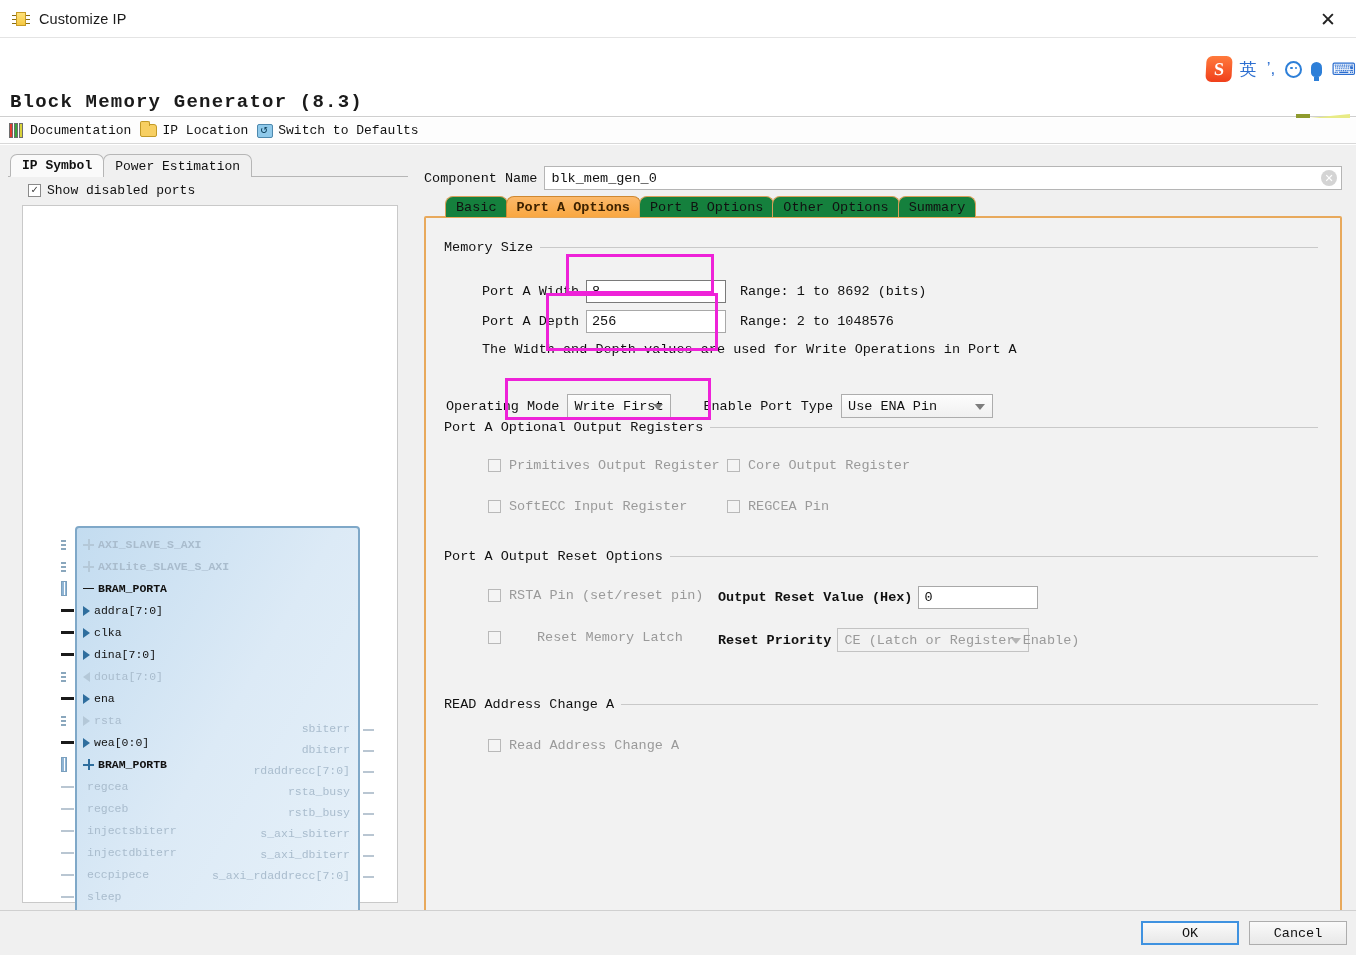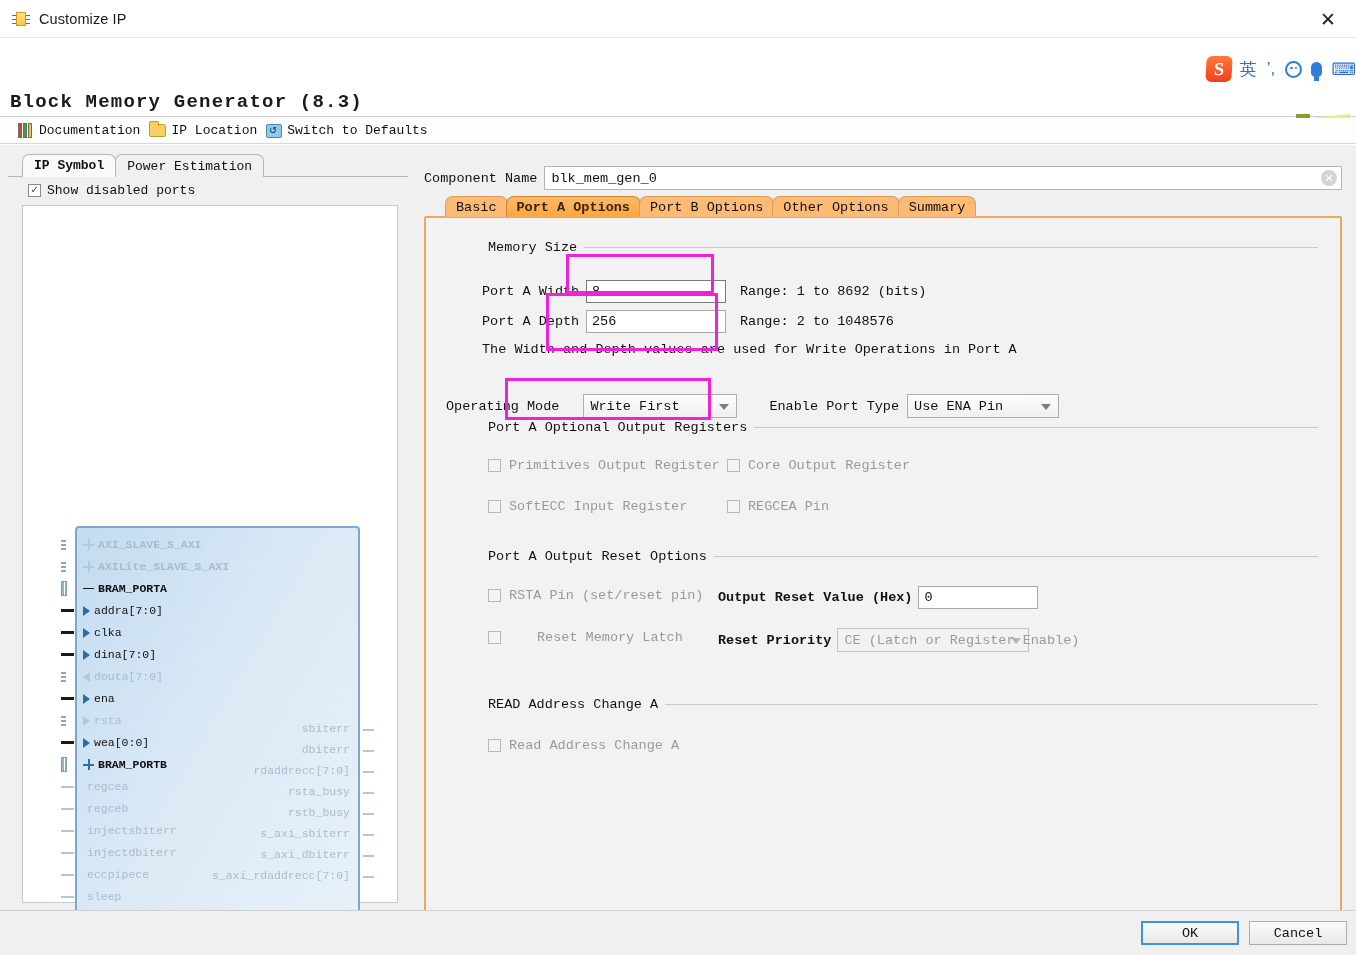--- a/index.html
+++ b/index.html
@@ -84,21 +84,20 @@
   }
   #imeshape{
     position:absolute; right:6px; top:72px; width:132px; height:36px; pointer-events:none;
   }
 
   
   #toolbar{
     position:absolute; left:0; top:118px; width:1356px; height:26px;
     background:#fdfdfd; display:flex; align-items:center; gap:0px;
     border-bottom:1px solid #d8d8d8;
-    padding-left:9px;
   }
   .tlink{
     display:flex; align-items:center; gap:5px; margin-left:9px;
     font-size:13px; color:#111; white-space:nowrap;
   }
   .ic-books{ width:16px;height:15px; position:relative; }
   .ic-books i{ position:absolute; top:0; width:4px; height:15px; border:1px solid #6d6d6d; }
   .ic-books i:nth-child(1){ left:0; background:#e03b2f; }
   .ic-books i:nth-child(2){ left:5px; background:#3aa33a; }
   .ic-books i:nth-child(3){ left:10px; background:#d9d23a; }
@@ -117,21 +116,21 @@
 
   
   #body{
     position:absolute; left:0; top:145px; width:1356px; height:765px; background:#f0f0f0;
   }
 
   
   #leftpane{
     position:absolute; left:8px; top:8px; width:400px; height:752px;
   }
-  #lefttabs{ position:absolute; left:14px; top:0px; height:24px; display:flex; align-items:flex-end; }
+  #lefttabs{ position:absolute; left:2px; top:0px; height:24px; display:flex; align-items:flex-end; }
   .ltab{
     height:23px; padding:0 11px; display:flex; align-items:center;
     font-size:13px; color:#111; background:#f0f0f0;
     border:1px solid #b6b6b6; border-bottom:none;
     border-radius:7px 7px 0 0; margin-right:-1px;
   }
   .ltab.active{ background:#fafafa; font-weight:bold; border-bottom:1px solid #fafafa; }
   #lefttabline{ position:absolute; left:0; top:23px; width:400px; border-top:1px solid #b6b6b6; }
 
   #showports{
@@ -212,39 +211,39 @@
     position:absolute; right:5px; top:4px; width:16px;height:16px;border-radius:50%;
     background:#d4d4d4; color:#fff; display:flex;align-items:center;justify-content:center;
     font-size:11px; font-family:"Liberation Sans", sans-serif;
   }
 
   #tabs{
     position:absolute; left:27px; top:50px; height:22px; display:flex; align-items:flex-end; z-index:3;
   }
   .rtab{
     height:21px; padding:0 10px; display:flex; align-items:center;
-    font-size:13.5px; color:#111; background:#fdba74;
+    font-size:13.5px; color:#111; background:#15803d;
     border:1px solid #d9a05a; border-bottom:none;
     border-radius:8px 8px 0 0; margin-right:-2px; white-space:nowrap;
   }
   .rtab.active{
     background:linear-gradient(#fcb96a,#f9a741); font-weight:bold; color:#3d2200;
     border-color:#cf8830;
   }
 
   #tabpanel{
     position:absolute; left:6px; top:71px; width:918px; height:832px;
     background:#f2f2f2; border:2px solid #e8a95c; border-radius:2px;
   }
 
   .sect{
     position:absolute; left:18px; font-size:13.5px; color:#111;
     display:flex; align-items:center; width:874px;
   }
-  .sect .stxt{ white-space:nowrap; padding-right:7px;margin-left:44px; }
+  .sect .stxt{ white-space:nowrap; padding-right:7px; }
   .sect .sline{ flex:1; border-top:1px solid #c9c9c9; }
 
   .frow{ position:absolute; display:flex; align-items:center; font-size:13.5px; color:#111; }
   .flbl{ white-space:nowrap; }
   .ftext{
     border:1px solid #a8a8a8; background:#ffffff; height:23px;
     font-family:"Liberation Mono", monospace; font-size:13.5px; color:#111;
     padding:0 5px;
   }
   .ftext.focused{ border-color:#7a7a7a; }
@@ -524,21 +523,21 @@
       <div class="frow" style="left:56px; top:92px;">
         <span class="flbl" style="width:96px;">Port A Depth</span>
         <input class="ftext" style="width: 140px; margin-left: 8px;" value="256">
         <span class="frange">Range: 2 to 1048576</span>
       </div>
 
       <div class="fnote" style="left:56px; top:124px;">The Width and Depth values are used for Write Operations in Port A</div>
 
       <div class="frow" style="left:20px; top:176px;">
         <span class="flbl">Operating Mode</span>
-        <span class="fselect" style="width:154px; margin-left:24px;">
+        <span class="fselect" style="width:104px; margin-left:8px;">
           <span>Write First</span>
           <span class="caret"></span>
         </span>
         <span class="flbl" style="margin-left:32px;">Enable Port Type</span>
         <span class="fselect" style="width:152px; margin-left:8px;">
           <span>Use ENA Pin</span>
           <span class="caret"></span>
         </span>
       </div>
 

